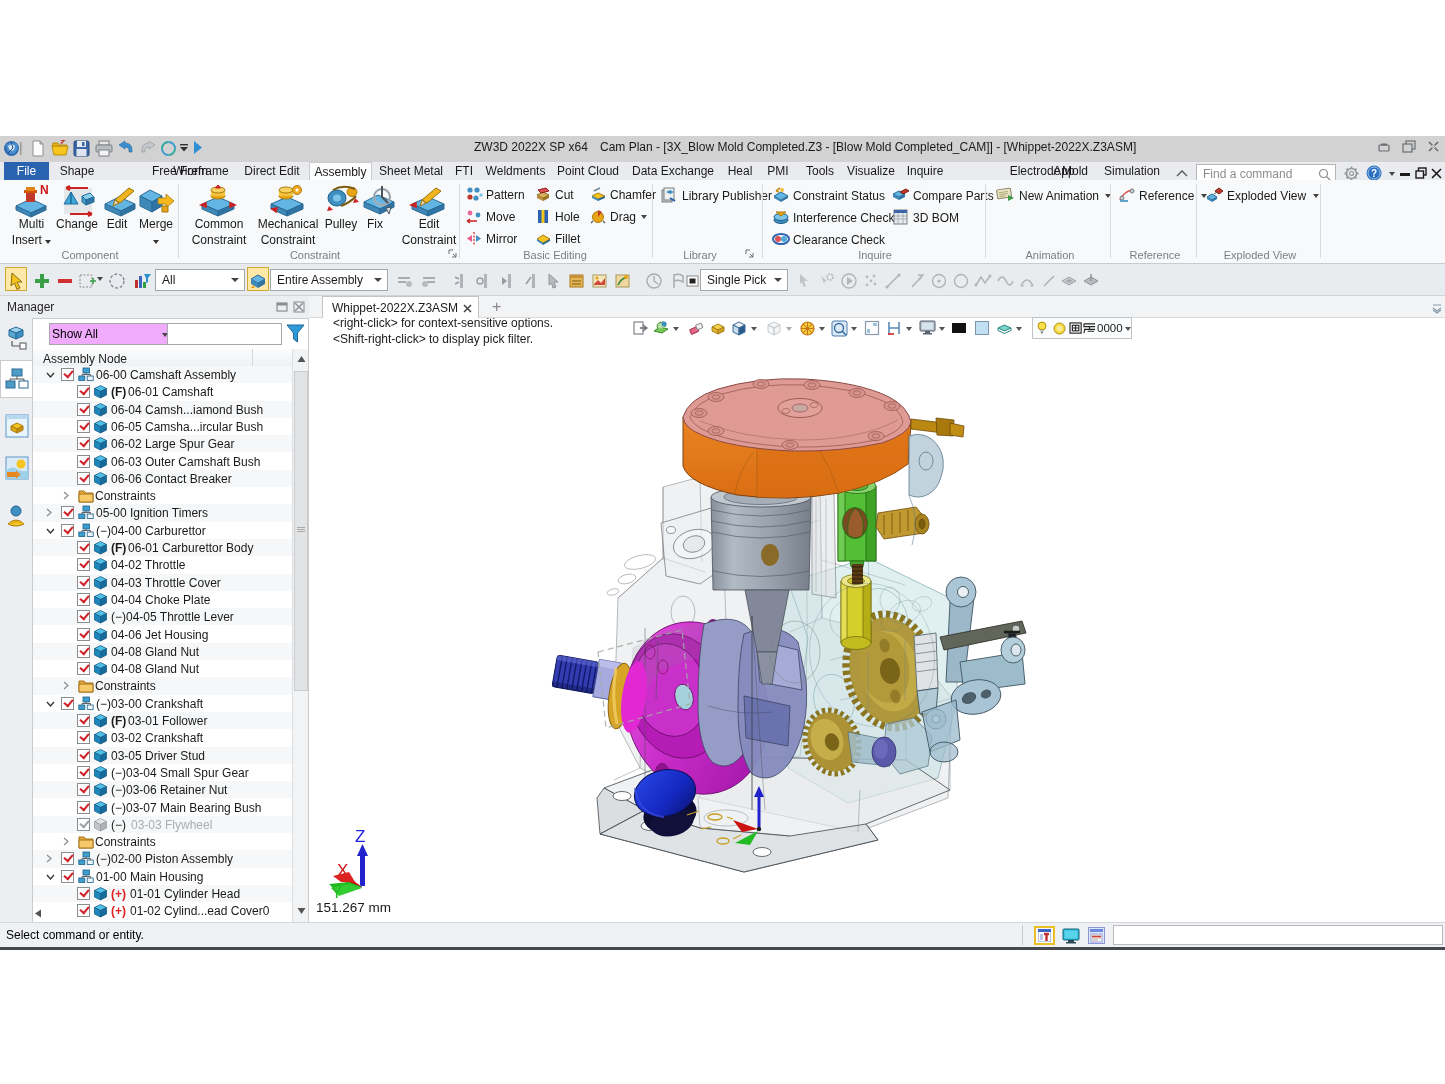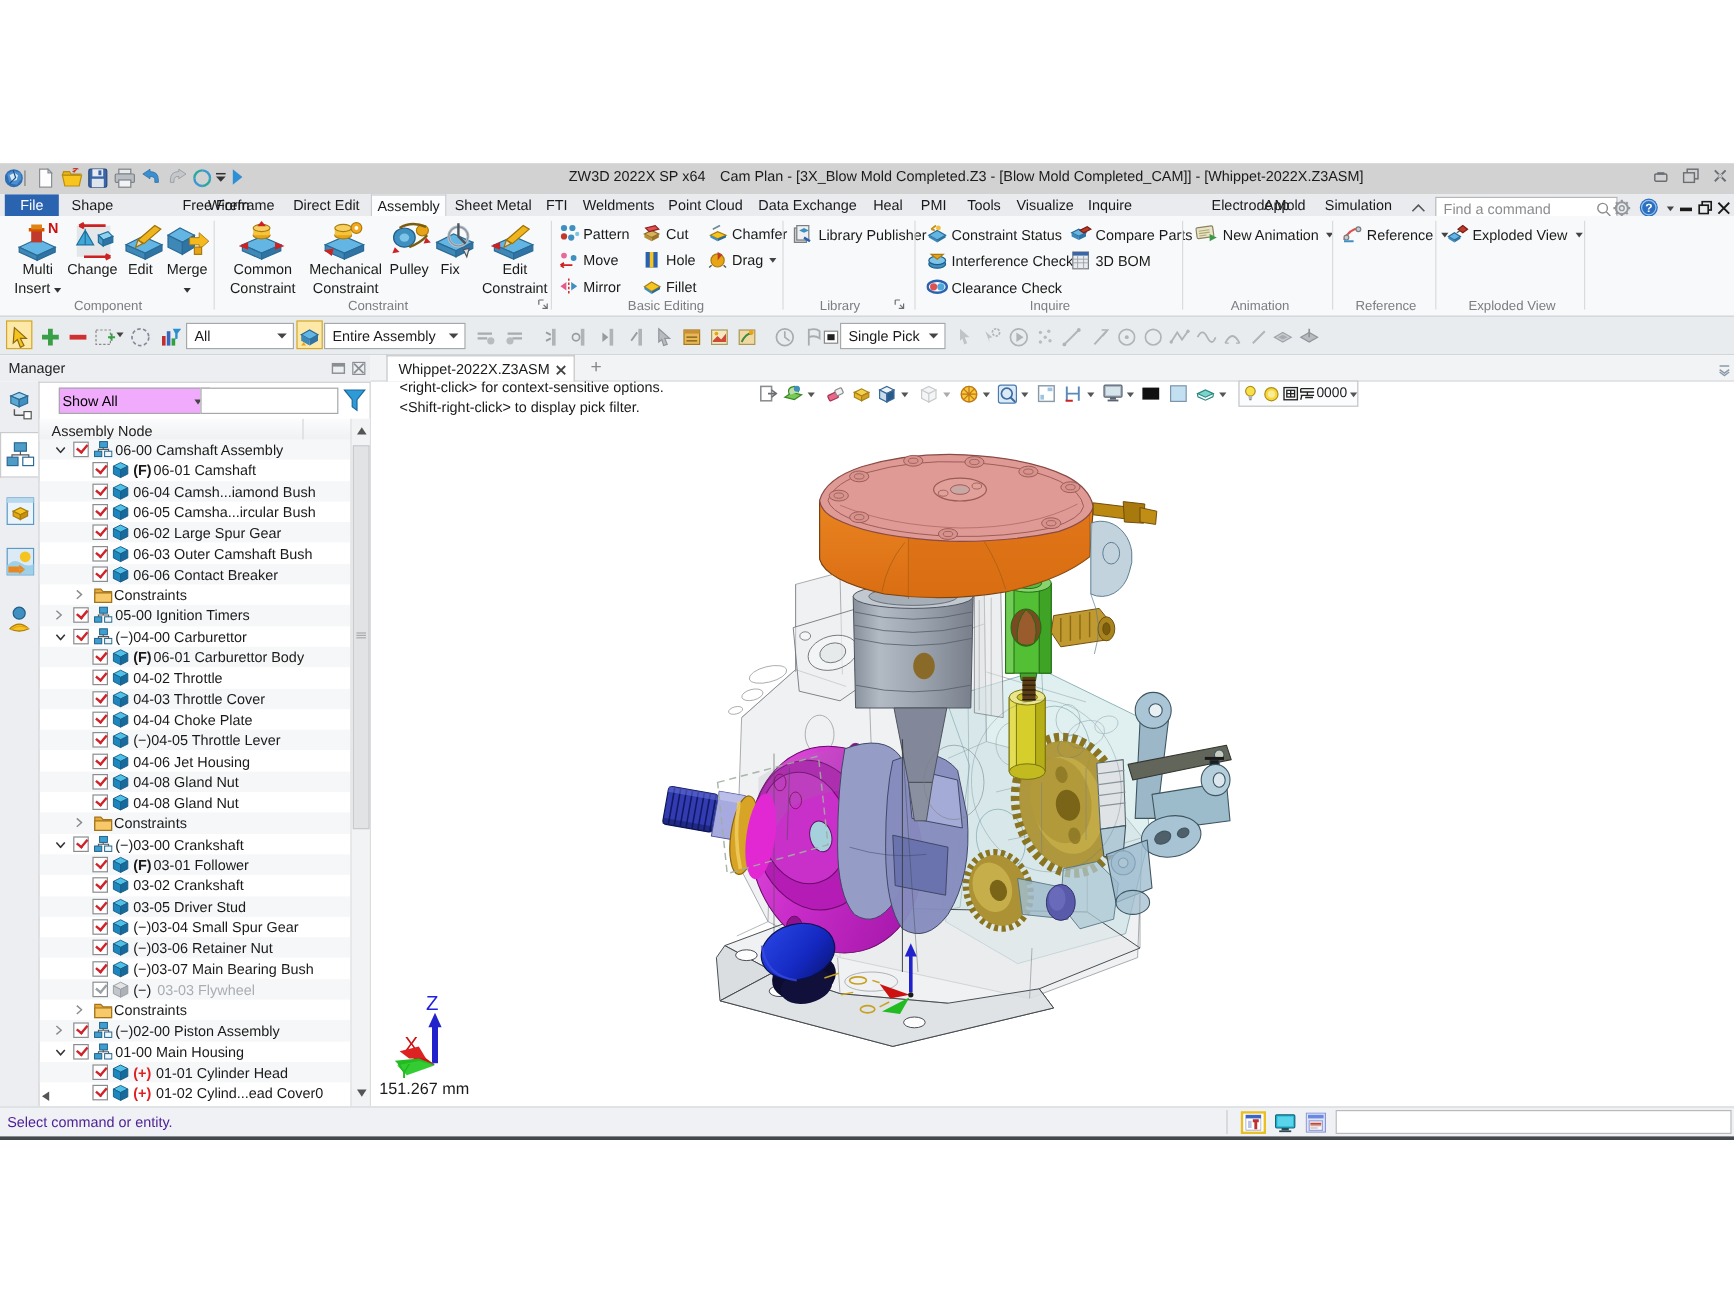--- a/index.html
+++ b/index.html
@@ -33,21 +33,21 @@
 #mgrhead { position:absolute; left:0; top:0; width:309px; height:22px; background:#eceef1; font-size:12px; color:#222; }
 #sidebar { position:absolute; left:0; top:22px; width:32px; height:604px; background:#eceef1; }
 #mgr { position:absolute; left:32px; top:22px; width:277px; height:604px; background:#fff; border:1px solid #c9cbcd; border-bottom:none; }
 #viewport { position:absolute; left:309px; top:0; width:1136px; height:626px; background:#fff; }
 .trow { position:absolute; left:0; height:17.3px; font-size:12px; color:#1a1a1a; white-space:nowrap; }
 .trow span { position:absolute; top:2px; }
 .chk { position:absolute; top:2px; width:13px; height:13px; background:#fff; border:1px solid #8a8d90; }
 .chk:after { content:""; position:absolute; left:2px; top:1px; width:7px; height:4px; border-left:2.2px solid #cf2229; border-bottom:2.2px solid #cf2229; transform:rotate(-50deg); }
 .gchk:after { border-color:#9aa0a6; }
 
-#statusbar { position:absolute; left:0; top:786px; width:1445px; height:27px; background:#eff1f4; border-top:1px solid #d4d7da; font-size:12px; color:#4c1d95; }
+#statusbar { position:absolute; left:0; top:786px; width:1445px; height:27px; background:#eff1f4; border-top:1px solid #d4d7da; font-size:12px; color:#000000; }
 #statusbar .btm { position:absolute; left:0; top:24px; width:1445px; height:3px; background:#45484c; }
 </style>
 </head>
 <body>
 <div id="app">
   <div id="titlebar">
 
     <svg style="left:4px" width="18" height="17" viewBox="0 0 18 17">
         <circle cx="7.5" cy="8.5" r="7.5" fill="#2e6db4"></circle>
         <path d="M2 5 L7 2 L13 4 L14 9 L10 14 L4 13 Z" fill="#4a90d0"></path>
@@ -134,21 +134,21 @@
     <div class="mtab" style="left:800px;width:40px;">Tools</div>
     <div class="mtab" style="left:844px;width:54px;">Visualize</div>
     <div class="mtab" style="left:901px;width:48px;">Inquire</div>
     <div class="mtab" style="left:1005px;width:60px;">Electrode</div>
     <div class="mtab" style="left:1020px;width:32px;margin-left:28px;">App</div>
     <div class="mtab" style="left:1056px;width:38px;">Mold</div>
     <div class="mtab" style="left:1099px;width:66px;">Simulation</div>
     <svg style="position:absolute;left:1176px;top:8px" width="12" height="7" viewBox="0 0 12 7">
         <path d="M1 6 L6 1 L11 6" fill="none" stroke="#555" stroke-width="1.3"></path>
       </svg>
-    <div style="position:absolute;left:1196px;top:2px;width:152px;height:19px;background:#fff;border:1px solid #b4b6b8;">
+    <div style="position:absolute;left:1196px;top:2px;width:140px;height:19px;background:#fff;border:1px solid #b4b6b8;">
       <span style="position:absolute;left:6px;top:2px;color:#8a8d90;">Find a command</span>
       <svg style="position:absolute;right:4px;top:3px" width="13" height="13" viewBox="0 0 13 13">
           <circle cx="5.5" cy="5.5" r="4" fill="none" stroke="#8a8d90" stroke-width="1.2"></circle>
           <path d="M8.5 8.5 L12 12" stroke="#8a8d90" stroke-width="1.2"></path>
         </svg>
     </div>
     <svg style="position:absolute;left:1344px;top:4px" width="15" height="15" viewBox="0 0 15 15">
         <circle cx="7.5" cy="7.5" r="5" fill="none" stroke="#93979b" stroke-width="1.6"></circle>
         <circle cx="7.5" cy="7.5" r="2" fill="none" stroke="#93979b" stroke-width="1.2"></circle>
         <g stroke="#93979b" stroke-width="1.8">

